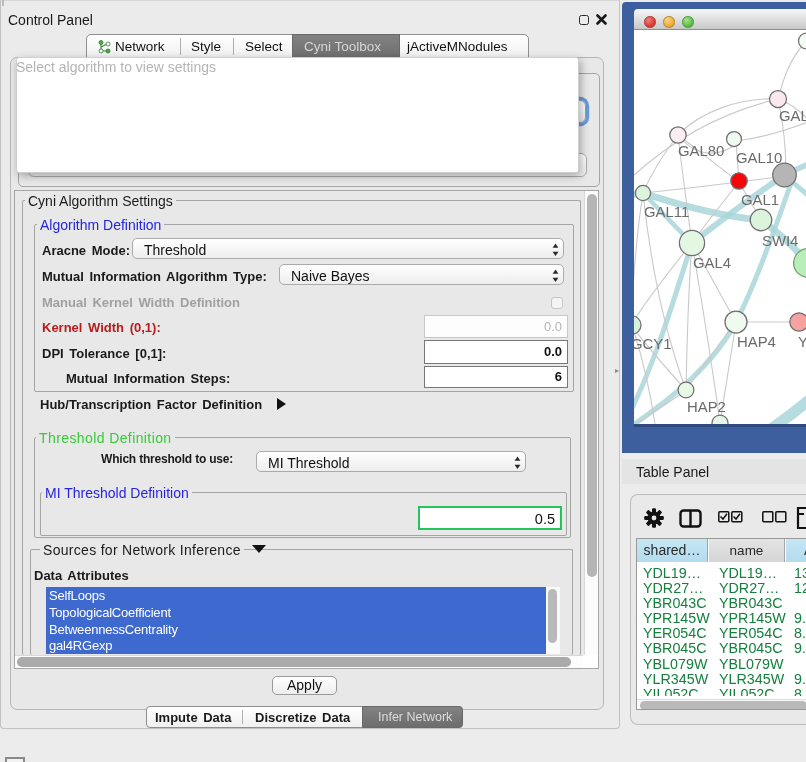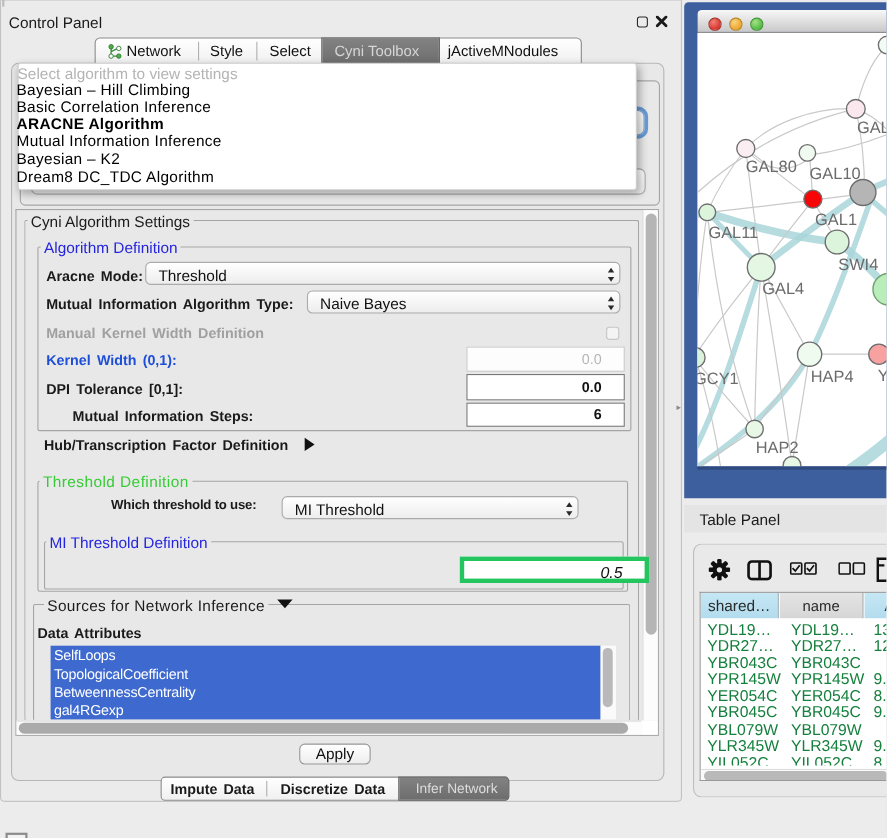--- a/index.html
+++ b/index.html
@@ -7,21 +7,21 @@
 .abs { position:absolute; }
 #stage { position:relative; width:806px; height:762px; }
 .b13 { font-size:13px; font-weight:bold; color:#1a1a1a; word-spacing:2px; white-space:nowrap; }
 .combo {
   border:1px solid #ababab; border-radius:5px;
   background:linear-gradient(#ffffff,#ededed);
   font-size:14px; color:#111;
 }
 .combo .ct { position:absolute; left:11px; top:2.5px; }
 .arrows { position:absolute; right:4.5px; top:3.5px; }
-.tfield { background:#fff; border:1px solid #4a4a4a; font-size:13px; color:#111; text-align:right; padding-right:20px; }
+.tfield { background:#fff; border:1px solid #4a4a4a; font-size:13px; color:#111; text-align:right; padding-right:5px; }
 .gtitle { position:absolute; font-size:14px; background:#e8e8e8; padding:0 3px; white-space:nowrap; }
 .grp { position:absolute; border:1px solid #a5a5a5; border-radius:2px; }
 </style>
 </head>
 <body>
 <div id="stage">
 
 <div class="abs" style="left:0;top:8;width:620px;height:729px;background:#ebebeb;border:1px solid #c2c2c2;border-top-color:#d6d6d6;border-radius:0 0 4px 4px;"></div>
 <div class="abs" style="left:2px;top:0;width:2px;height:6px;background:#bbb;"></div>
 <div class="abs" style="left:8px;top:12px;font-size:14px;color:#1a1a1a;">Control Panel</div>
@@ -52,26 +52,20 @@
   <div class="abs" style="left:218px;top:5px;font-size:13.5px;color:#d6d6d6;">Cyni Toolbox</div>
   <div class="abs" style="left:321px;top:5px;font-size:13.5px;color:#111;">jActiveMNodules</div>
 </div>
 
 <div class="grp" style="left:18px;top:73px;width:582px;height:114px;border-radius:5px;"></div>
 <div class="abs" style="left:28px;top:100px;width:558px;height:23px;border:1px solid #7aa6d8;border-radius:6px;background:linear-gradient(#ffffff,#ededed);box-shadow:0 0 0 3.2px rgba(70,135,207,0.8);"></div>
 <div class="abs" style="left:28px;top:153px;width:559px;height:24px;border:1px solid #ababab;border-radius:6px;background:linear-gradient(#ffffff,#ededed);"></div>
 
 <div class="abs" style="left:16px;top:57px;width:563px;height:116px;background:#ffffff;border:1px solid #cfcfcf;border-radius:3px;box-shadow:2px 3px 8px rgba(0,0,0,0.3);"></div>
 <div class="abs" style="left:16px;top:59px;width:563px;text-align:left;font-size:14px;color:#b4b4b4;">Select algorithm to view settings</div>
-<div class="abs" style="left:15px;top:74px;font-size:14px;letter-spacing:0.3px;color:#000;line-height:15.7px;white-space:pre;">Bayesian – Hill Climbing
-Basic Correlation Inference
-<b>ARACNE Algorithm</b>
-Mutual Information Inference
-Bayesian – K2
-Dream8 DC_TDC Algorithm</div>
 
 <div class="abs" style="left:14px;top:190px;width:585px;height:479px;border:1px solid #a6a6a6;background:#e8e8e8;"></div>
 
 <div class="abs" style="left:584px;top:191px;width:14px;height:464px;background:#fcfcfc;border-left:1px solid #d8d8d8;"></div>
 <div class="abs" style="left:586.5px;top:194px;width:10px;height:383px;background:#b5b5b5;border-radius:5px;"></div>
 
 <div class="abs" style="left:15px;top:655px;width:568px;height:13px;background:#fcfcfc;border-top:1px solid #d8d8d8;"></div>
 <div class="abs" style="left:17px;top:657px;width:554px;height:10px;background:#aaaaaa;border-radius:5px;"></div>
 <div class="abs" style="left:583px;top:655px;width:15px;height:13px;background:#fff;"></div>
 
@@ -94,21 +88,21 @@
       <span class="ct">Naive Bayes</span>
   <svg class="arrows" width="7" height="14" viewBox="0 0 7 14">
         <path d="M3.5 0.5 L6.4 4.8 L0.6 4.8 Z" fill="#2a2a2a"></path>
         <path d="M0.6 8.8 L6.4 8.8 L3.5 13.1 Z" fill="#2a2a2a"></path>
       </svg>
 </div>
 
 <div class="abs b13" style="left:42px;top:295px;color:#a0a0a0;">Manual Kernel Width Definition</div>
 <div class="abs" style="left:551px;top:297px;width:11.5px;height:11.5px;border:1px solid #c6c6c6;border-radius:3px;background:#f4f4f4;"></div>
 
-<div class="abs b13" style="left:42px;top:320px;color:#1d4ed8;">Kernel Width (0,1):</div>
+<div class="abs b13" style="left:42px;top:320px;color:#b91c1c;">Kernel Width (0,1):</div>
 <div class="abs tfield" style="left:424px;top:315px;width:144px;height:23px;border:1px solid #c9c9c9;color:#b5b5b5;background:#fdfdfd;line-height:21px;">0.0</div>
 
 <div class="abs b13" style="left:42px;top:346px;">DPI Tolerance [0,1]:</div>
 <div class="abs tfield" style="left:424px;top:340px;width:144px;height:24px;border:1.5px solid #787878;line-height:21px;font-weight:bold;">0.0</div>
 
 <div class="abs b13" style="left:42px;top:371px;margin-left:24px;">Mutual Information Steps:</div>
 <div class="abs tfield" style="left:424px;top:366px;width:144px;height:22px;border:1.5px solid #787878;line-height:19px;font-weight:bold;">6</div>
 
 <div class="abs b13" style="left:40px;top:397px;">Hub/Transcription Factor Definition</div>
 <div class="abs" style="left:277px;top:398px;width:0;height:0;border-left:9px solid #111;border-top:6px solid transparent;border-bottom:6px solid transparent;"></div>
@@ -120,21 +114,21 @@
 <div class="abs combo" style="left:256px;top:451px;width:270px;height:21px;">
       <span class="ct">MI Threshold</span>
   <svg class="arrows" width="7" height="14" viewBox="0 0 7 14">
         <path d="M3.5 0.5 L6.4 4.8 L0.6 4.8 Z" fill="#2a2a2a"></path>
         <path d="M0.6 8.8 L6.4 8.8 L3.5 13.1 Z" fill="#2a2a2a"></path>
       </svg>
 </div>
 
 <div class="grp" style="left:40px;top:492px;width:527px;height:44px;"></div>
 <div class="gtitle" style="left:42px;top:485px;color:#2525dd;">MI Threshold Definition</div>
-<div class="abs tfield" style="left:418px;top:506px;width:172px;height:24px;border:4px solid #22c55e;line-height:22px;font-size:14.5px;font-style:italic;">0.5</div>
+<div class="abs tfield" style="left:418px;top:506px;width:144px;height:24px;border:2px solid #22c55e;line-height:22px;font-size:14.5px;">0.5</div>
 
 <div class="grp" style="left:30px;top:549px;width:543px;height:106px;border-bottom:none;"></div>
 <div class="gtitle" style="left:40px;top:542px;color:#1c1c1c;letter-spacing:0.3px;">Sources for Network Inference</div>
 <div class="abs" style="left:252px;top:545px;width:0;height:0;border-top:8px solid #111;border-left:7px solid transparent;border-right:7px solid transparent;"></div>
 <div class="abs b13" style="left:34px;top:568px;">Data Attributes</div>
 
 <div class="abs" style="left:46px;top:587px;width:500px;height:67px;background:#3e69cf;overflow:hidden;">
   <div style="font-size:13px;letter-spacing:-0.2px;color:#fff;line-height:16.8px;padding:1px 0 0 3px;">SelfLoops<br>TopologicalCoefficient<br>BetweennessCentrality<br>gal4RGexp</div>
 </div>
 <div class="abs" style="left:546px;top:587px;width:14px;height:67px;background:#fafafa;"></div>

